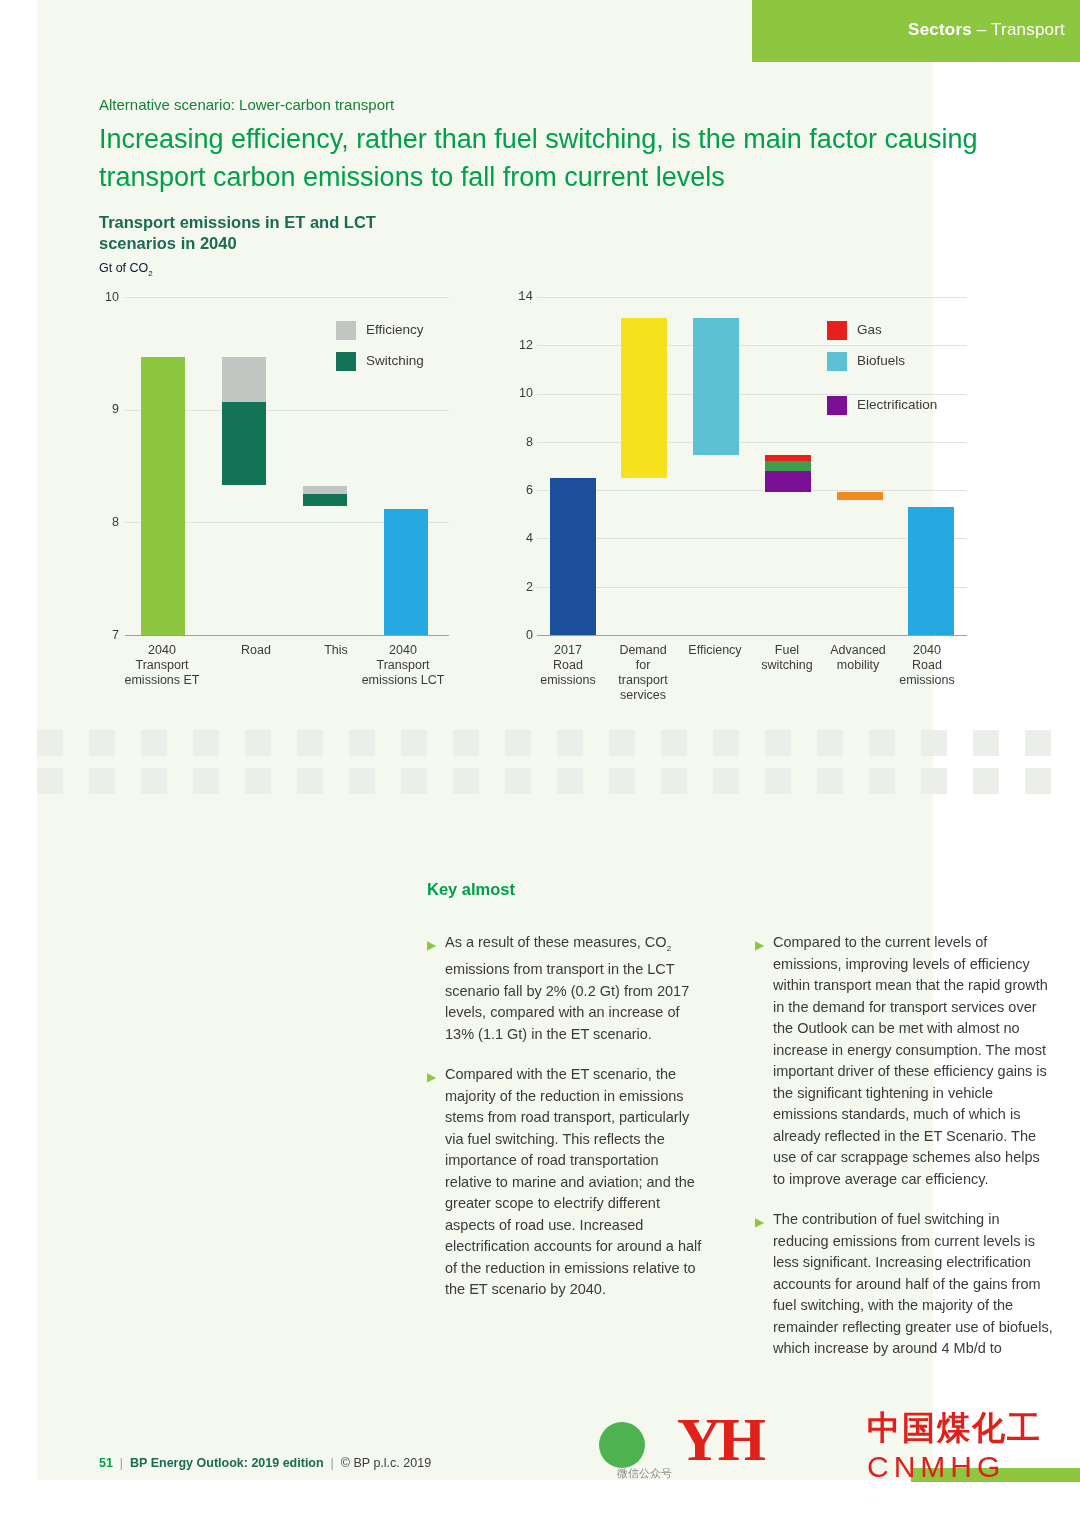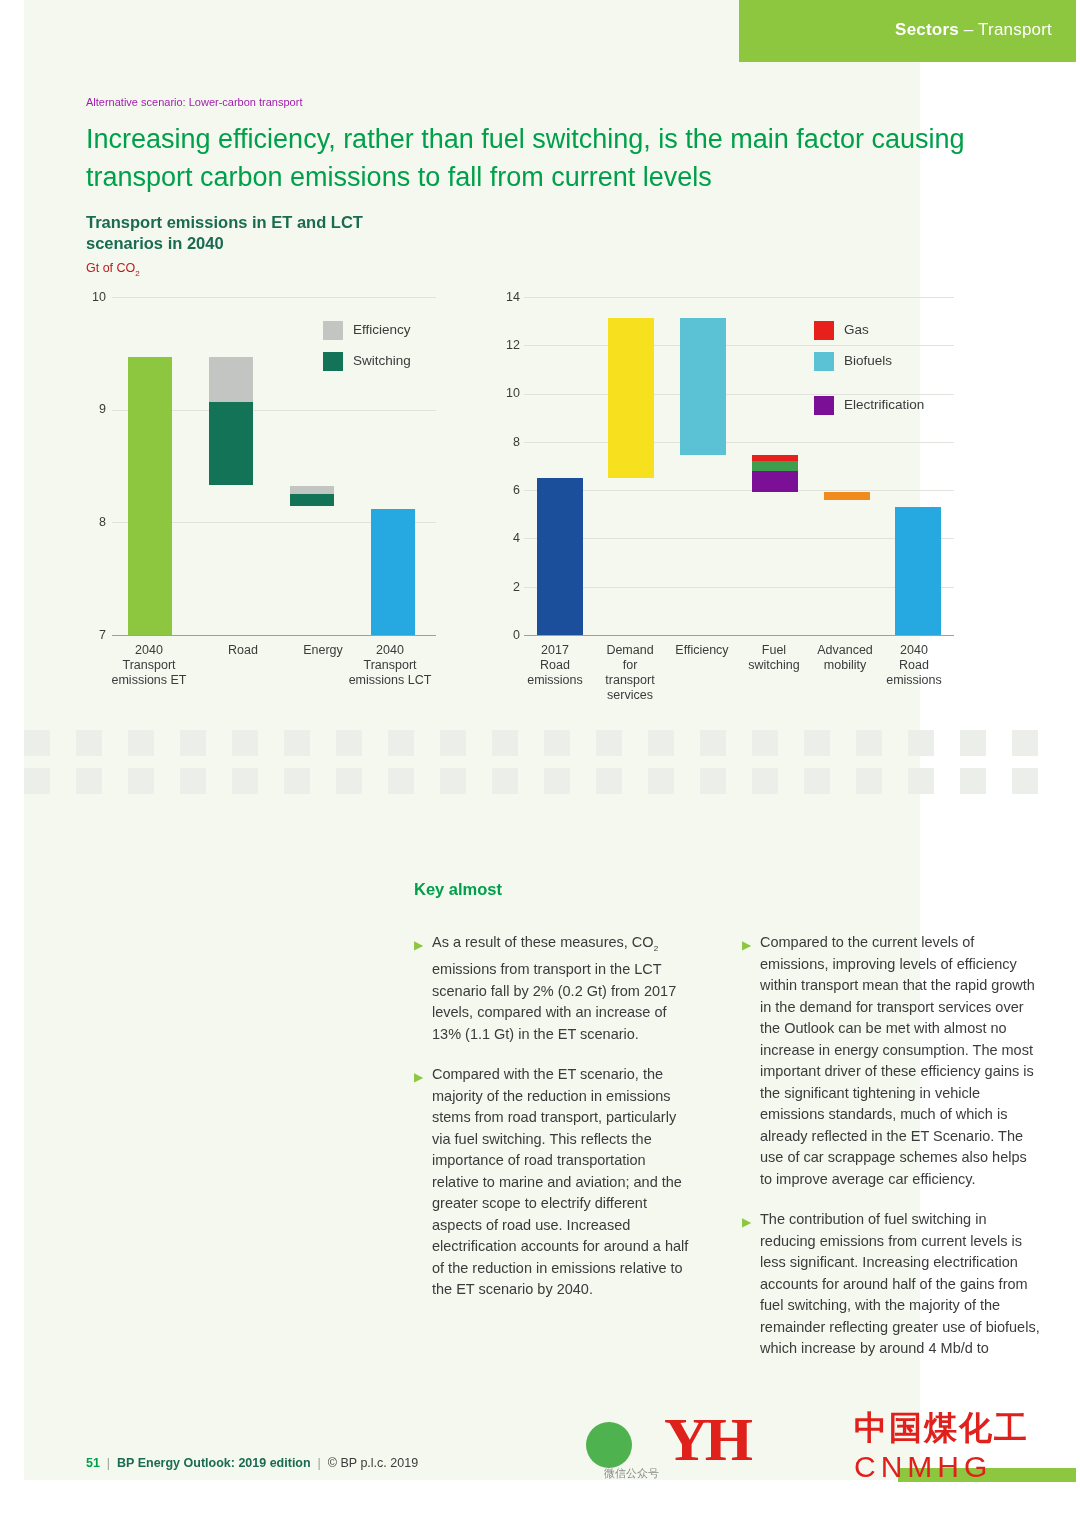--- a/index.html
+++ b/index.html
@@ -2,49 +2,49 @@
 <html><head>
 <meta charset="utf-8">
 <style>
   html,body{margin:0;padding:0;}
   body{
     width:1080px;height:1522px;position:relative;overflow:hidden;
     background:#ffffff;
     font-family:"Liberation Sans", sans-serif;
   }
   .page{
-    position:absolute;left:24px;top:0;width:896px;height:1480px;
+    position:absolute;left:37px;top:0;width:896px;height:1480px;
     background:#f4f8ef;
   }
   
   .hdr-tab{
     position:absolute;left:715px;top:0;width:337px;height:62px;
     background:#8dc63f;
   }
   .hdr-text{
     position:absolute;right:24px;top:30px;transform:translateY(-50%);
     color:#ffffff;font-size:17px;letter-spacing:.2px;white-space:nowrap;
   }
   .hdr-text b{font-weight:bold;}
   .hdr-text span{font-weight:normal;}
 
   .kicker{
-    position:absolute;left:62px;top:96px;font-size:11px;color:#a21caf;
+    position:absolute;left:62px;top:96px;font-size:15px;color:#15803d;
   }
   .title{
     position:absolute;left:62px;top:120px;width:950px;
     font-size:27px;line-height:38px;color:#00a04a;font-weight:normal;
   }
 
   
   .panel-title{
     position:absolute;font-size:16.5px;font-weight:bold;color:#1a6b52;line-height:21px;
   }
   .axis-unit{
-    position:absolute;font-size:12.5px;color:#b91c1c;
+    position:absolute;font-size:12.5px;color:#0f172a;
   }
   .sub{font-size:8px;vertical-align:sub;}
 
   .chart{position:absolute;}
   .gridline{position:absolute;height:1px;background:#dfe3dc;left:0;}
   .ylab{position:absolute;font-size:12.5px;color:#3b3b3b;text-align:right;width:30px;}
   .xlab{position:absolute;font-size:12.5px;color:#3b3b3b;text-align:center;line-height:15px;}
   .bar{position:absolute;}
 
   .legend-box{position:absolute;}
@@ -116,21 +116,21 @@
     <div class="bar" style="left:259px;top:211.8px;width:44px;height:126.2px;background:#26a9e0;"></div>
   </div>
 
   <div class="ylab" style="left:52px;top:290px;">10</div>
   <div class="ylab" style="left:52px;top:402px;">9</div>
   <div class="ylab" style="left:52px;top:515px;">8</div>
   <div class="ylab" style="left:52px;top:628px;">7</div>
 
   <div class="xlab" style="left:62px;top:643px;width:126px;">2040<br>Transport<br>emissions ET</div>
   <div class="xlab" style="left:160px;top:643px;width:118px;">Road</div>
-  <div class="xlab" style="left:240px;top:643px;width:118px;">Energy</div>
+  <div class="xlab" style="left:240px;top:643px;width:118px;">This</div>
   <div class="xlab" style="left:303px;top:643px;width:126px;">2040<br>Transport<br>emissions LCT</div>
 
   <div class="legend-box" style="left:299px;top:318px;width:115px;">
     <div class="legend-row">
       <div class="legend-sw" style="background:#c3c5c2;"></div>
       <div class="legend-txt">Efficiency</div>
     </div>
     <div class="legend-row" style="margin-top:5px;">
       <div class="legend-sw" style="background:#137356;"></div>
       <div class="legend-txt">Switching</div>
@@ -156,21 +156,21 @@
 
     <div class="bar" style="left:228px;top:158.1px;width:46px;height:5.6px;background:#e8201c;"></div>
     <div class="bar" style="left:228px;top:163.7px;width:46px;height:10.6px;background:#3e9e4e;"></div>
     <div class="bar" style="left:228px;top:174.3px;width:46px;height:20.8px;background:#7b0f96;"></div>
 
     <div class="bar" style="left:300px;top:195.1px;width:46px;height:7.7px;background:#f08c1e;"></div>
 
     <div class="bar" style="left:371px;top:210px;width:46px;height:128px;background:#26a9e0;"></div>
   </div>
 
-  <div class="ylab" style="left:466px;top:290px;">14</div>
+  <div class="ylab" style="left:466px;top:290px;font-family:Liberation Mono, monospace;">14</div>
   <div class="ylab" style="left:466px;top:338px;">12</div>
   <div class="ylab" style="left:466px;top:386px;">10</div>
   <div class="ylab" style="left:466px;top:435px;">8</div>
   <div class="ylab" style="left:466px;top:483px;">6</div>
   <div class="ylab" style="left:466px;top:531px;">4</div>
   <div class="ylab" style="left:466px;top:580px;">2</div>
   <div class="ylab" style="left:466px;top:628px;">0</div>
 
   <div class="xlab" style="left:481px;top:643px;width:100px;">2017<br>Road<br>emissions</div>
   <div class="xlab" style="left:557px;top:643px;width:98px;">Demand<br>for<br>transport<br>services</div>

